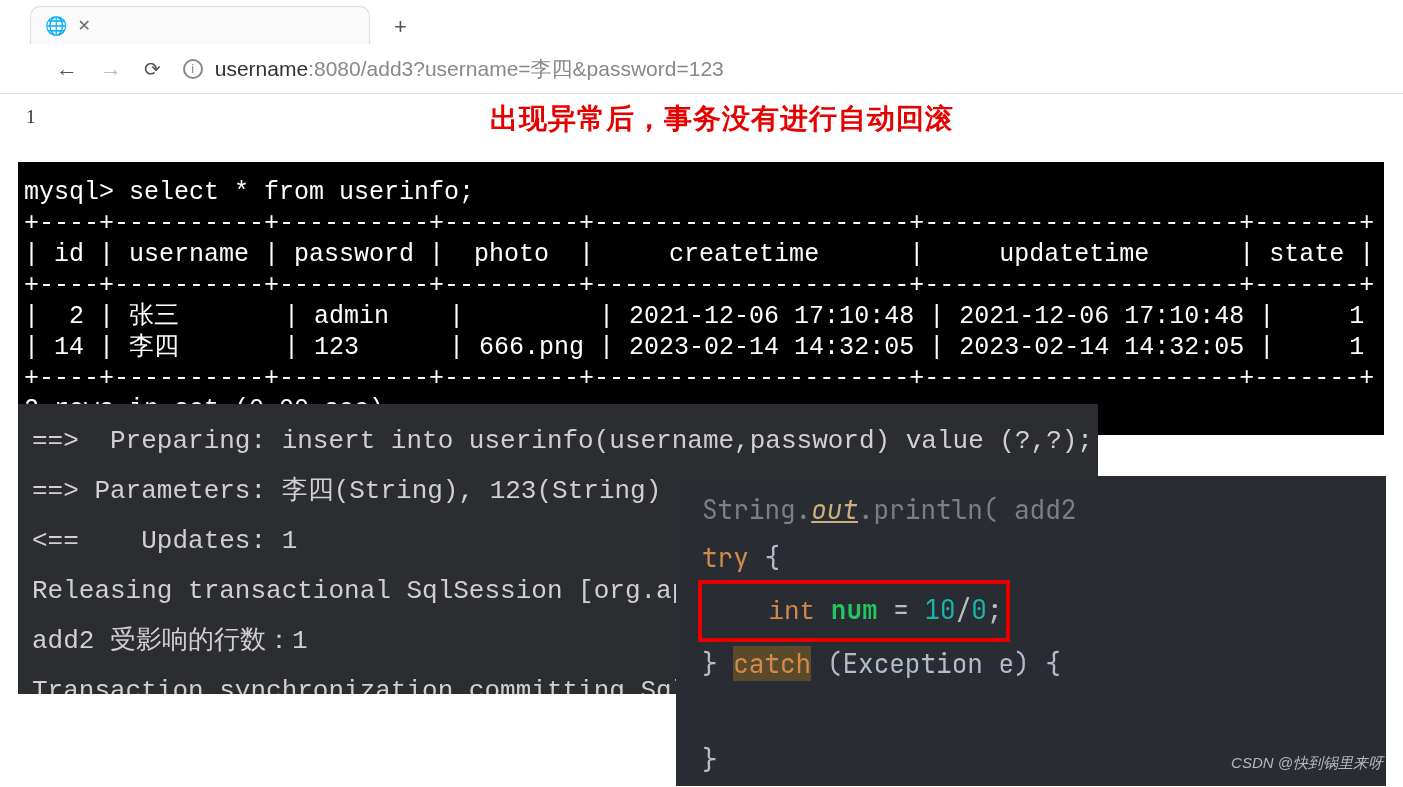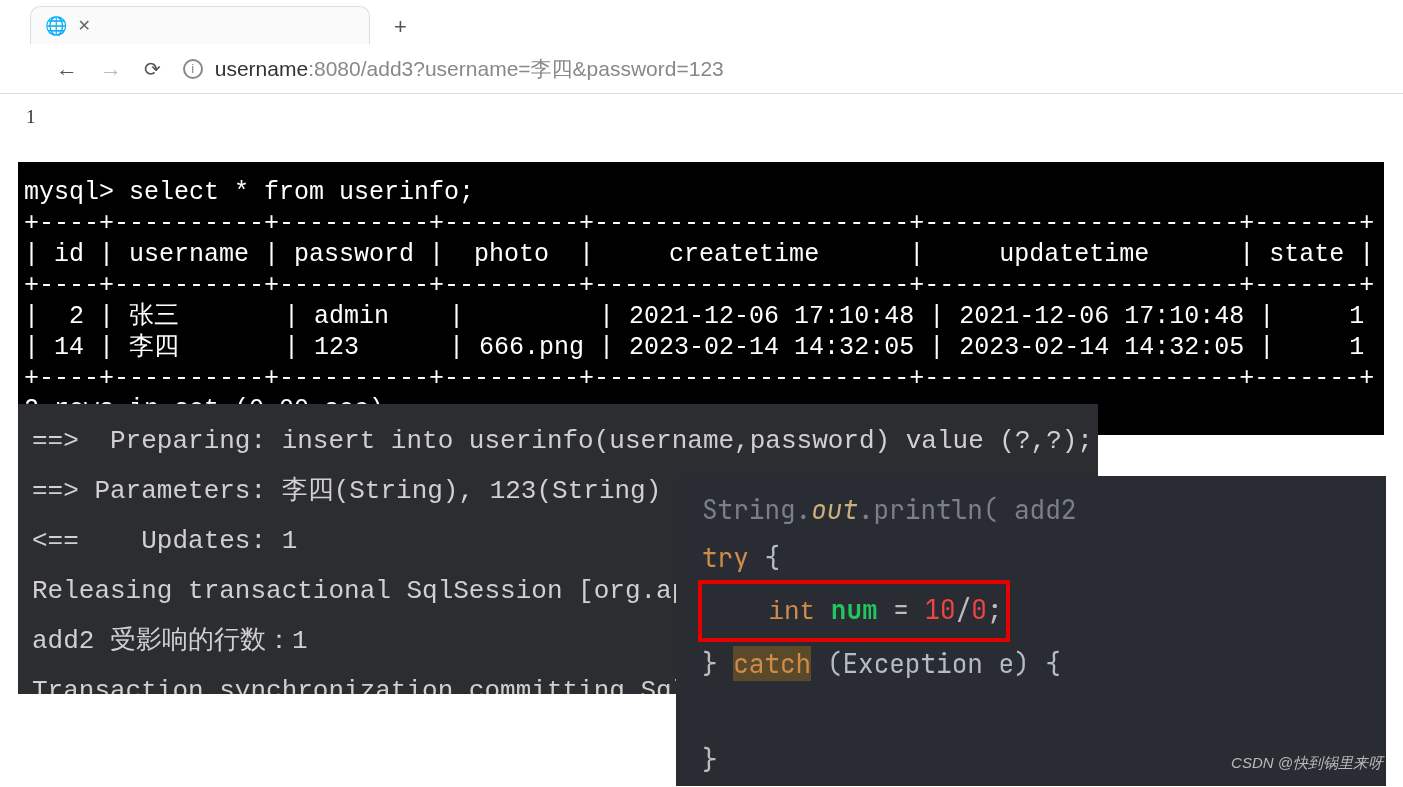--- a/index.html
+++ b/index.html
@@ -54,23 +54,23 @@
 
   
   .code-panel {
     position:absolute; top:476px; left:676px; width:710px; height:310px;
     background:#2a2c33; color:#b4bbc6;
     font-family:"Consolas","JetBrains Mono",monospace;
     font-size:26px; line-height:48px; padding:10px 26px;
     white-space:pre; overflow:hidden;
   }
   .kw { color:#d08a4a; }
-  .kw-italic { color:#c9b07a; font-style:italic; }
+  .kw-italic { color:#c9b07a; font-style:italic;text-decoration:underline; }
   .type { color:#d08a4a;font-family:Liberation Mono, monospace; }
-  .num { color:#ef4444; }
+  .num { color:#14b8a6; }
   .ident { color:#22c55e;font-weight:bold; }
   .punct { color:#bcbcbc; }
   .catch-hl { background:#5a4a2a; }
   .code-red-box { border:4px solid #e60000; padding:2px 4px; display:inline-block; margin:-2px -4px; }
   .code-top-fade { color:#7a7f88; }
 
   .watermark { position:absolute; right:20px; bottom:14px; font-size:15px; color:#b9b9b9;font-style:italic; }
 </style>
 </head>
 <body>
@@ -90,20 +90,21 @@
   <div class="url-bar">
     <span class="url-icon">i</span>
     <span>
       <span class="url-host">username</span><span class="url-rest">:8080/add3?username=李四&amp;password=123</span>
     </span>
   </div>
 </div>
 
 <div class="page-body">
   <span class="one">1</span>
+  <div class="red-caption">出现异常后，事务没有进行自动回滚</div>
 </div>
 
 <pre class="mysql" id="mysql-block">mysql&gt; select * from userinfo;
 +----+----------+----------+---------+---------------------+---------------------+-------+
 | id | username | password |  photo  |     createtime      |     updatetime      | state |
 +----+----------+----------+---------+---------------------+---------------------+-------+
 |  2 | 张三       | admin    |         | 2021-12-06 17:10:48 | 2021-12-06 17:10:48 |     1 |
 | 14 | 李四       | 123      | 666.png | 2023-02-14 14:32:05 | 2023-02-14 14:32:05 |     1 |
 +----+----------+----------+---------+---------------------+---------------------+-------+
 2 rows in set (0.00 sec)</pre>

